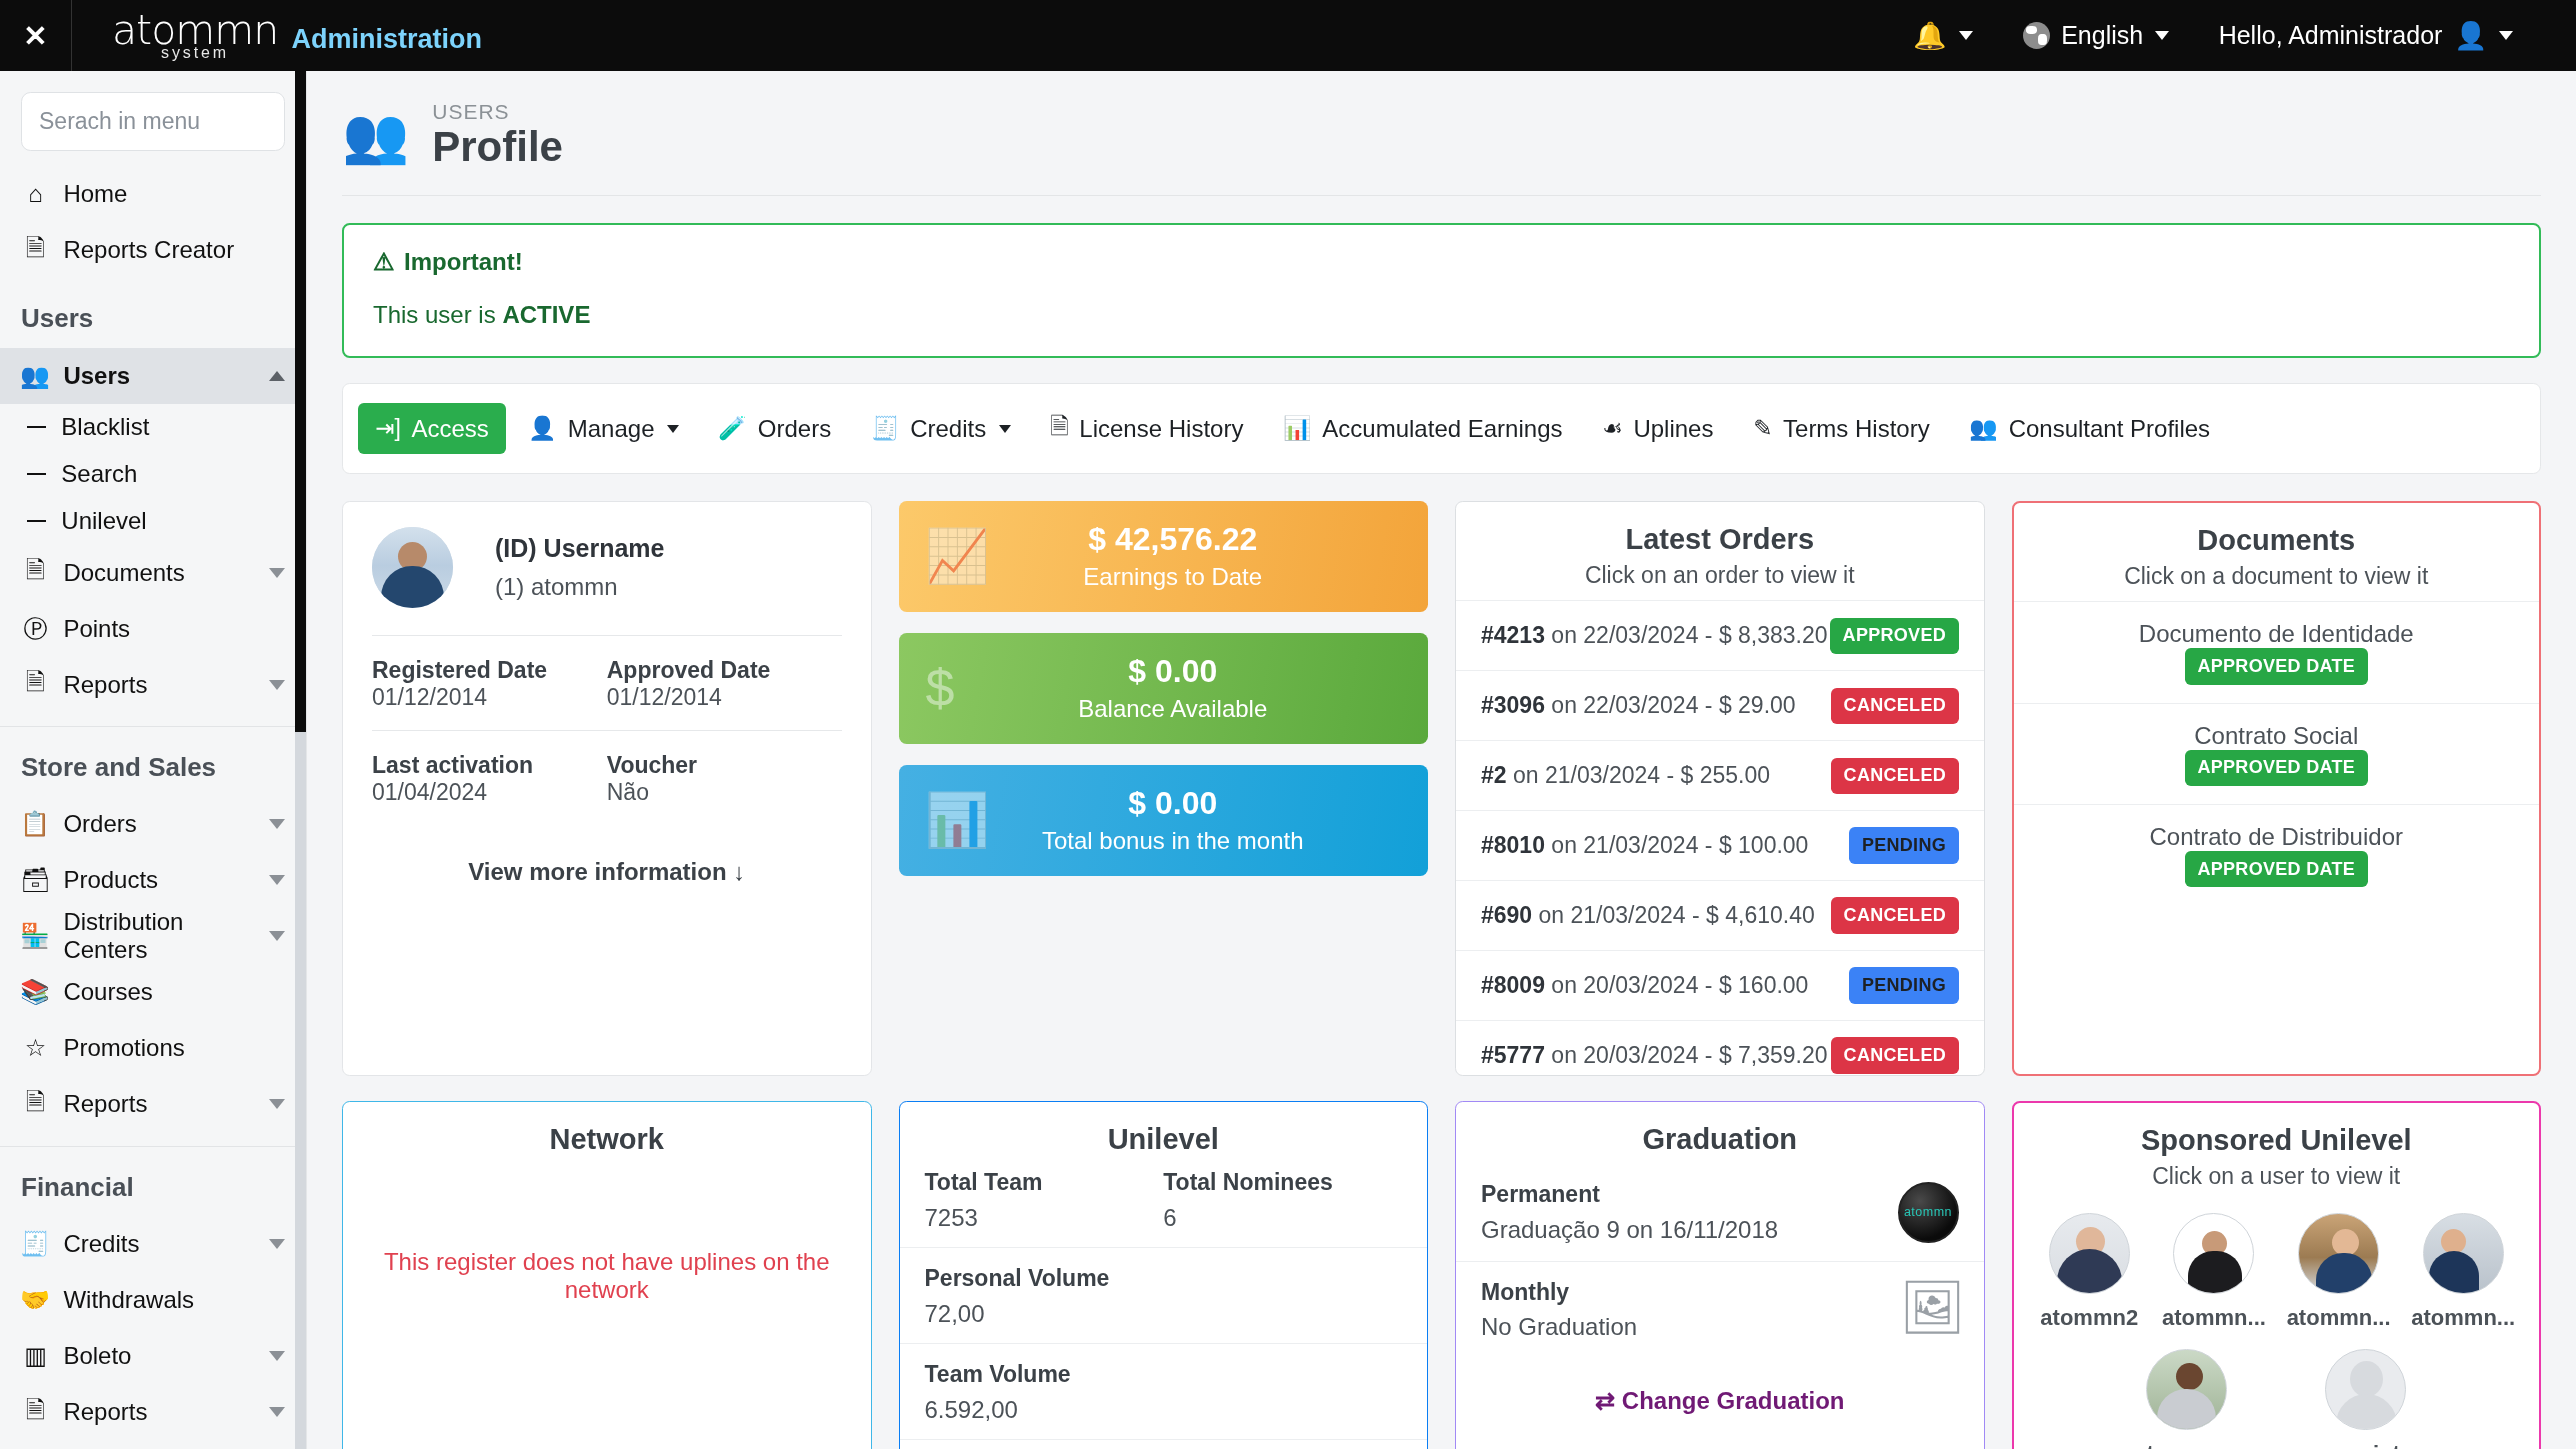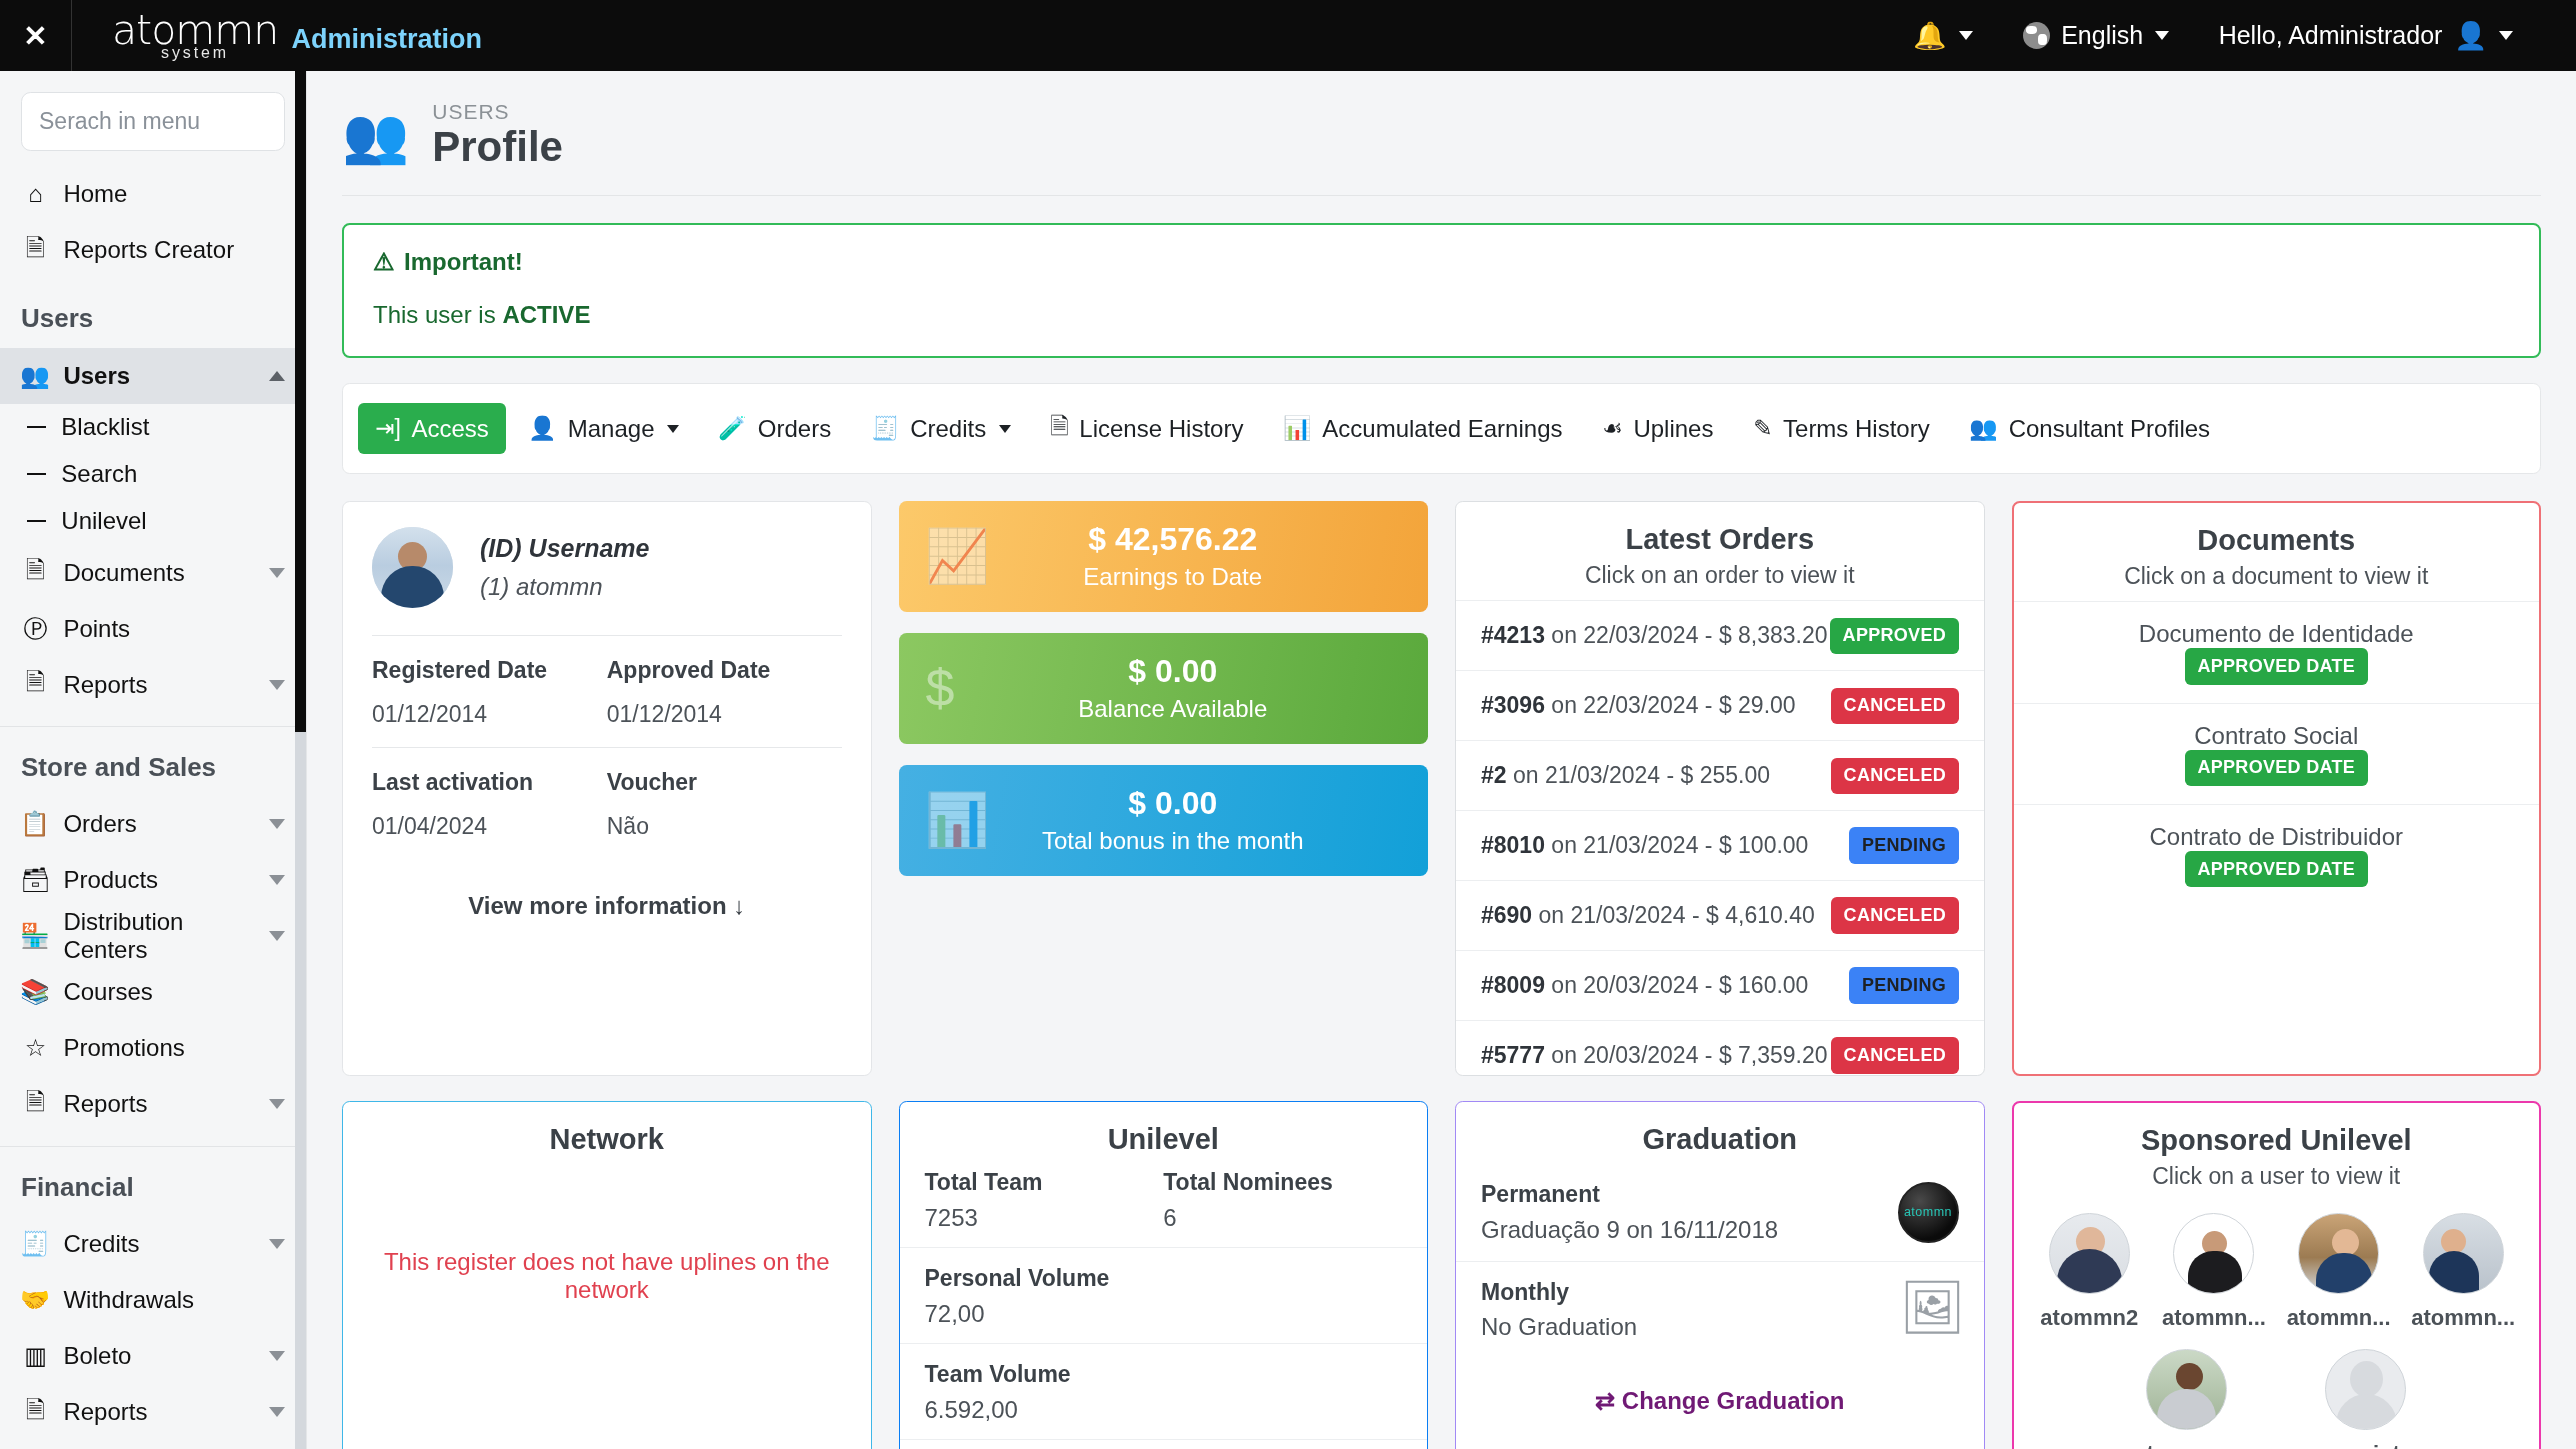--- a/index.html
+++ b/index.html
@@ -70,31 +70,31 @@
   .tbtn .cr{width:0;height:0;border-left:6.7px solid transparent;border-right:6.7px solid transparent;border-top:8.6px solid currentColor;margin-left:1.9px;}
 
   
   .grid{display:grid;grid-template-columns:repeat(4,1fr);gap:27px;padding:27px 35px 0 35px;}
   .card{background:#fff;border:1px solid #e3e5e8;border-radius:7.7px;}
   .card-title{font-size:29px;font-weight:700;color:#3b4147;text-align:center;padding-top:21px;}
   .card-sub{font-size:23px;color:#4c5258;text-align:center;padding-top:5.8px;padding-bottom:11.5px;}
 
   
   .profile-card{padding:25px 29px 29px 29px;height:575px;}
-  .pc-top{display:flex;align-items:center;gap:27px;padding-bottom:27px;font-style:italic;}
+  .pc-top{display:flex;align-items:center;gap:42px;padding-bottom:27px;}
   .avatar{width:81px;height:81px;border-radius:50%;flex:0 0 81px;overflow:hidden;background:#cfdbe6;position:relative;}
   .av-man{position:absolute;inset:0;background:linear-gradient(180deg,#d3e0ec 0%,#b9cde0 48%,#cddbe8 100%);}
   .av-man:before{content:"";position:absolute;width:29px;height:29px;border-radius:50%;background:#b78a6a;left:26px;top:15.3px;}
   .av-man:after{content:"";position:absolute;width:63px;height:42px;border-radius:31px 31px 0 0;background:#24476e;left:8.6px;bottom:0;}
   .pc-name{font-size:25px;font-weight:700;color:#2f343a;}
   .pc-sub{font-size:24px;color:#4c5258;margin-top:9.6px;}
   .pc-row{display:flex;border-top:1px solid #e6e8ea;padding:21px 0 19px 0;}
   .pc-col{flex:1;}
   .pc-lab{font-size:23px;font-weight:700;color:#3b4147;}
-  .pc-val{font-size:23px;color:#4c5258;margin-top:17px;}
+  .pc-val{font-size:23px;color:#4c5258;margin-top:0;}
   .pc-more{text-align:center;font-size:24px;font-weight:700;color:#3b4147;padding-top:33px;cursor:pointer;}
 
   
   .stats{display:flex;flex-direction:column;gap:21px;}
   .stat{border-radius:7.7px;height:111px;display:flex;align-items:center;position:relative;color:#fff;padding:0 27px;}
   .stat .sic{font-size:52px;opacity:.45;width:77px;flex:0 0 77px;}
   .stat .stxt{flex:1;text-align:center;padding-right:58px;}
   .stat .v{font-size:32px;font-weight:700;line-height:1.1;}
   .stat .l{font-size:24px;margin-top:5.8px;}
   .stat.orange{background:linear-gradient(100deg,#fcc96a 0%,#f3a43a 100%);}

